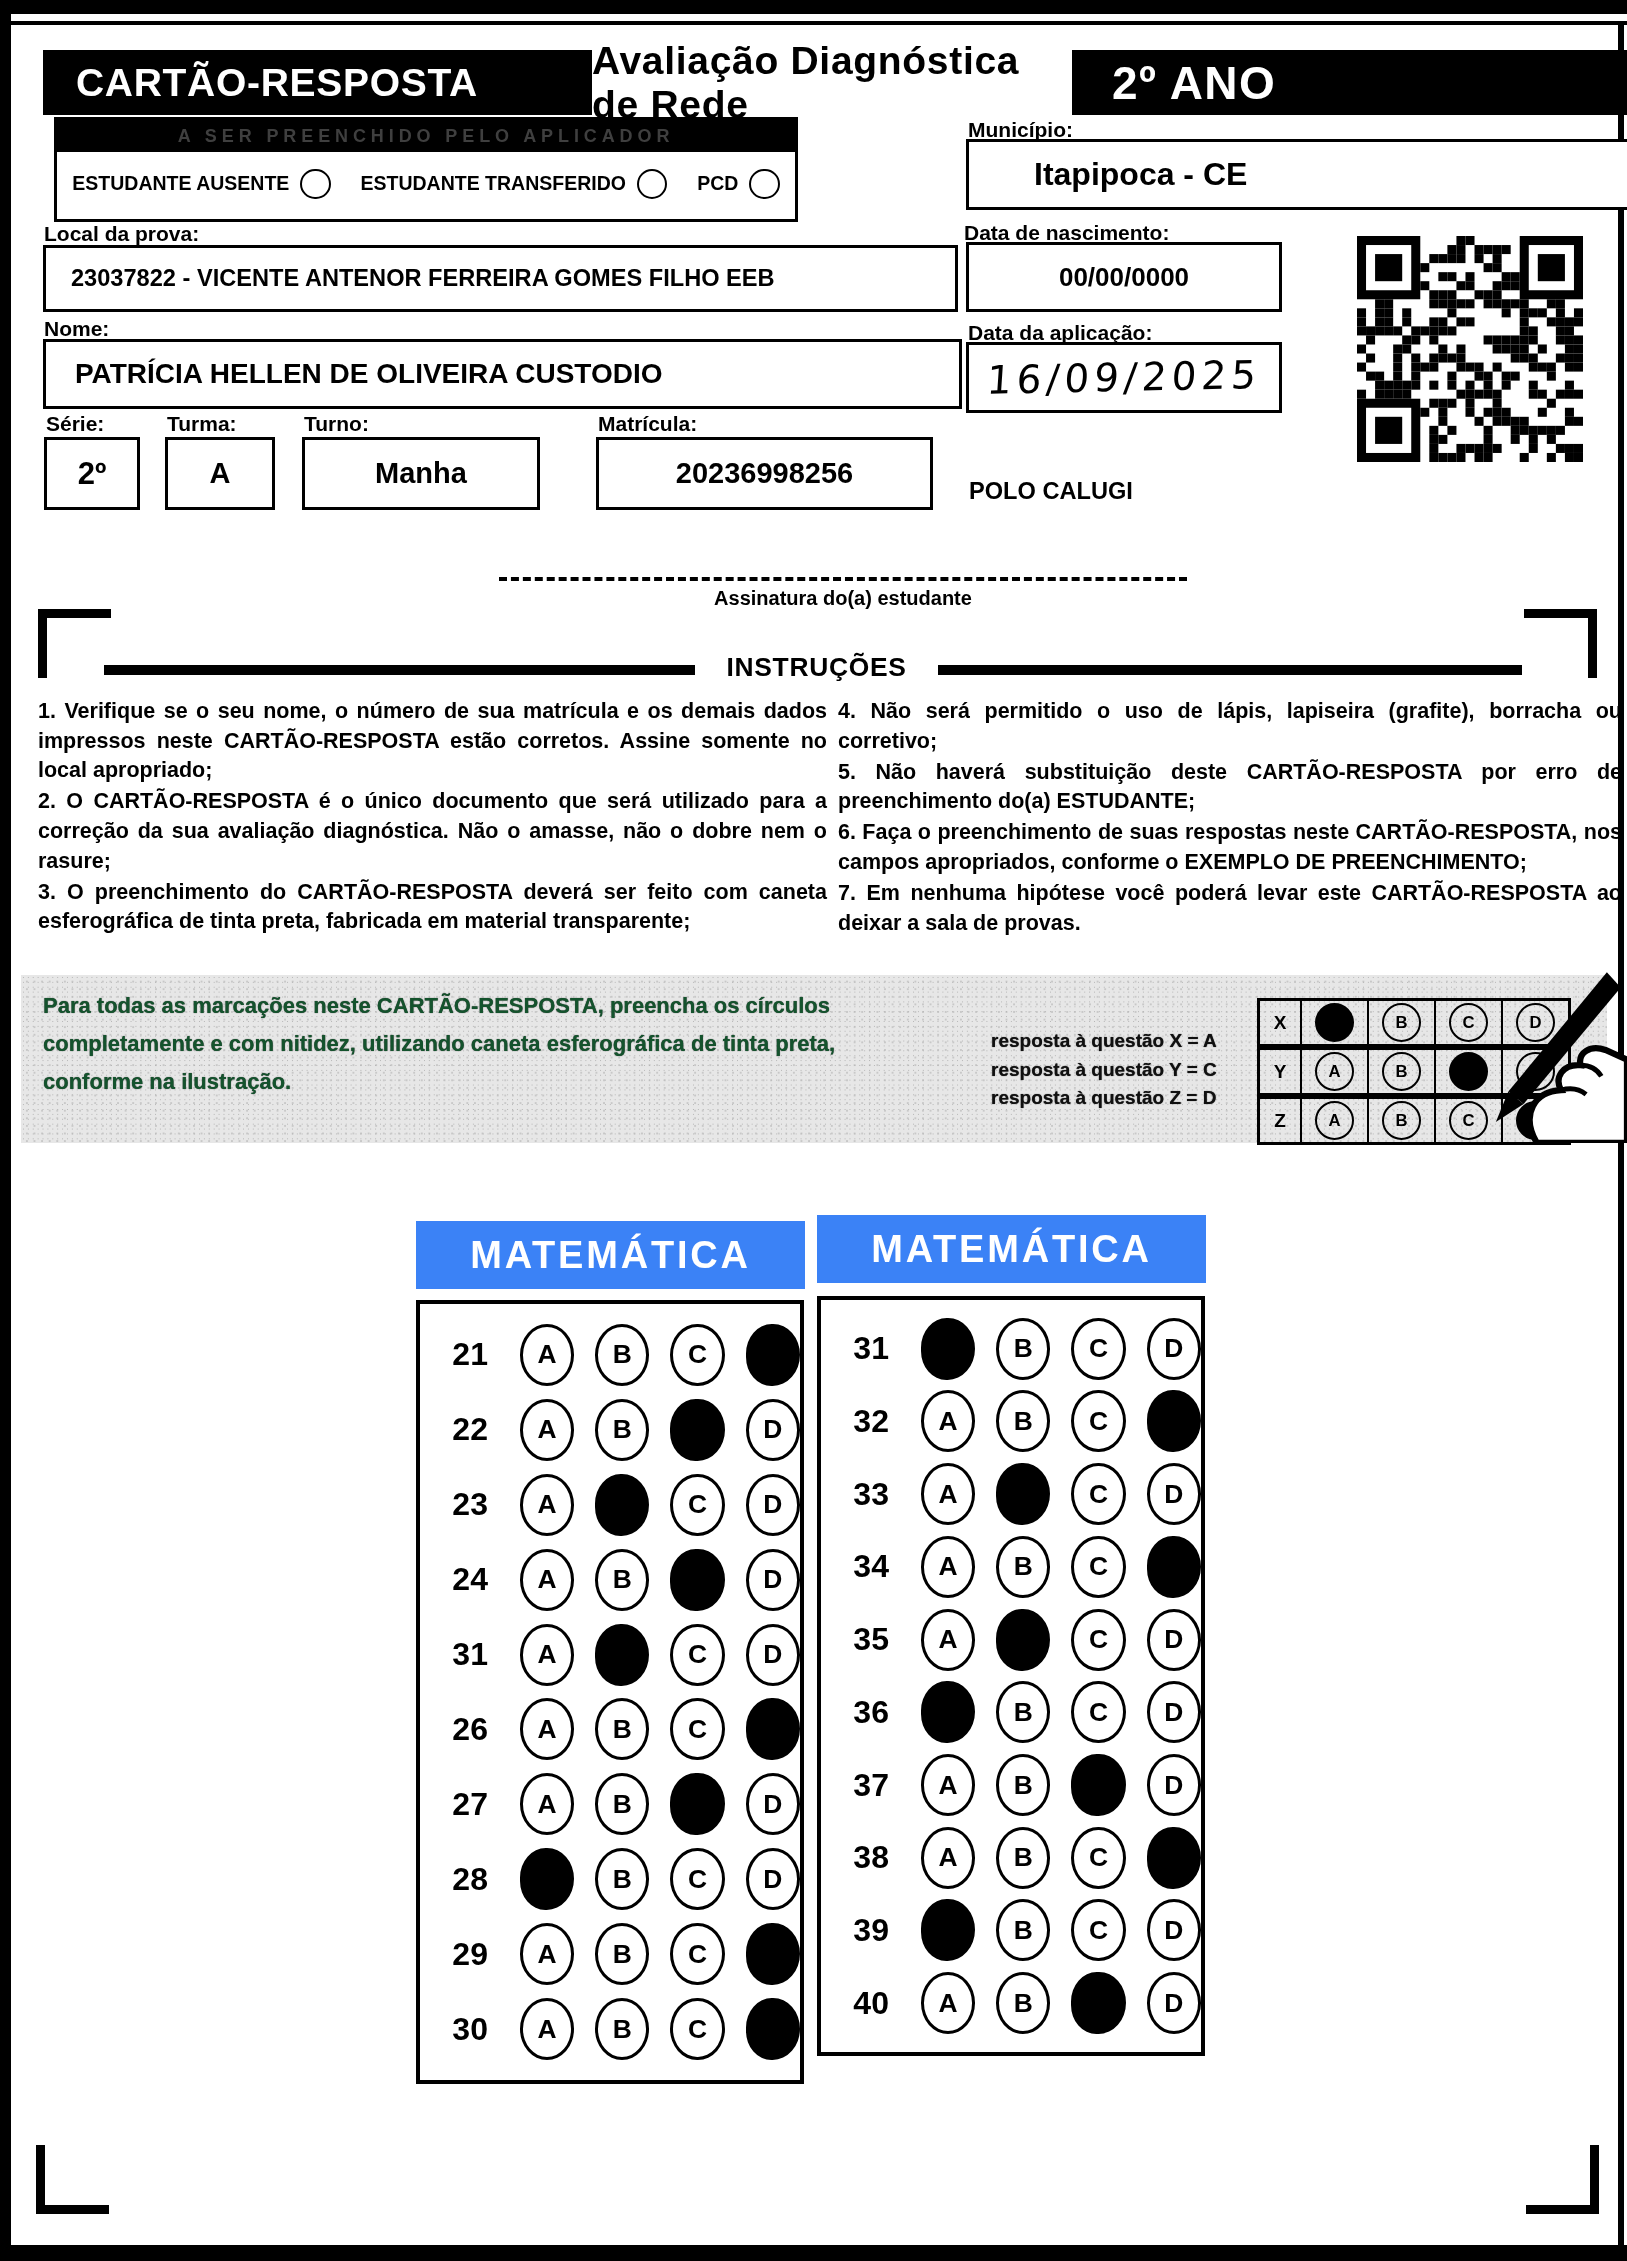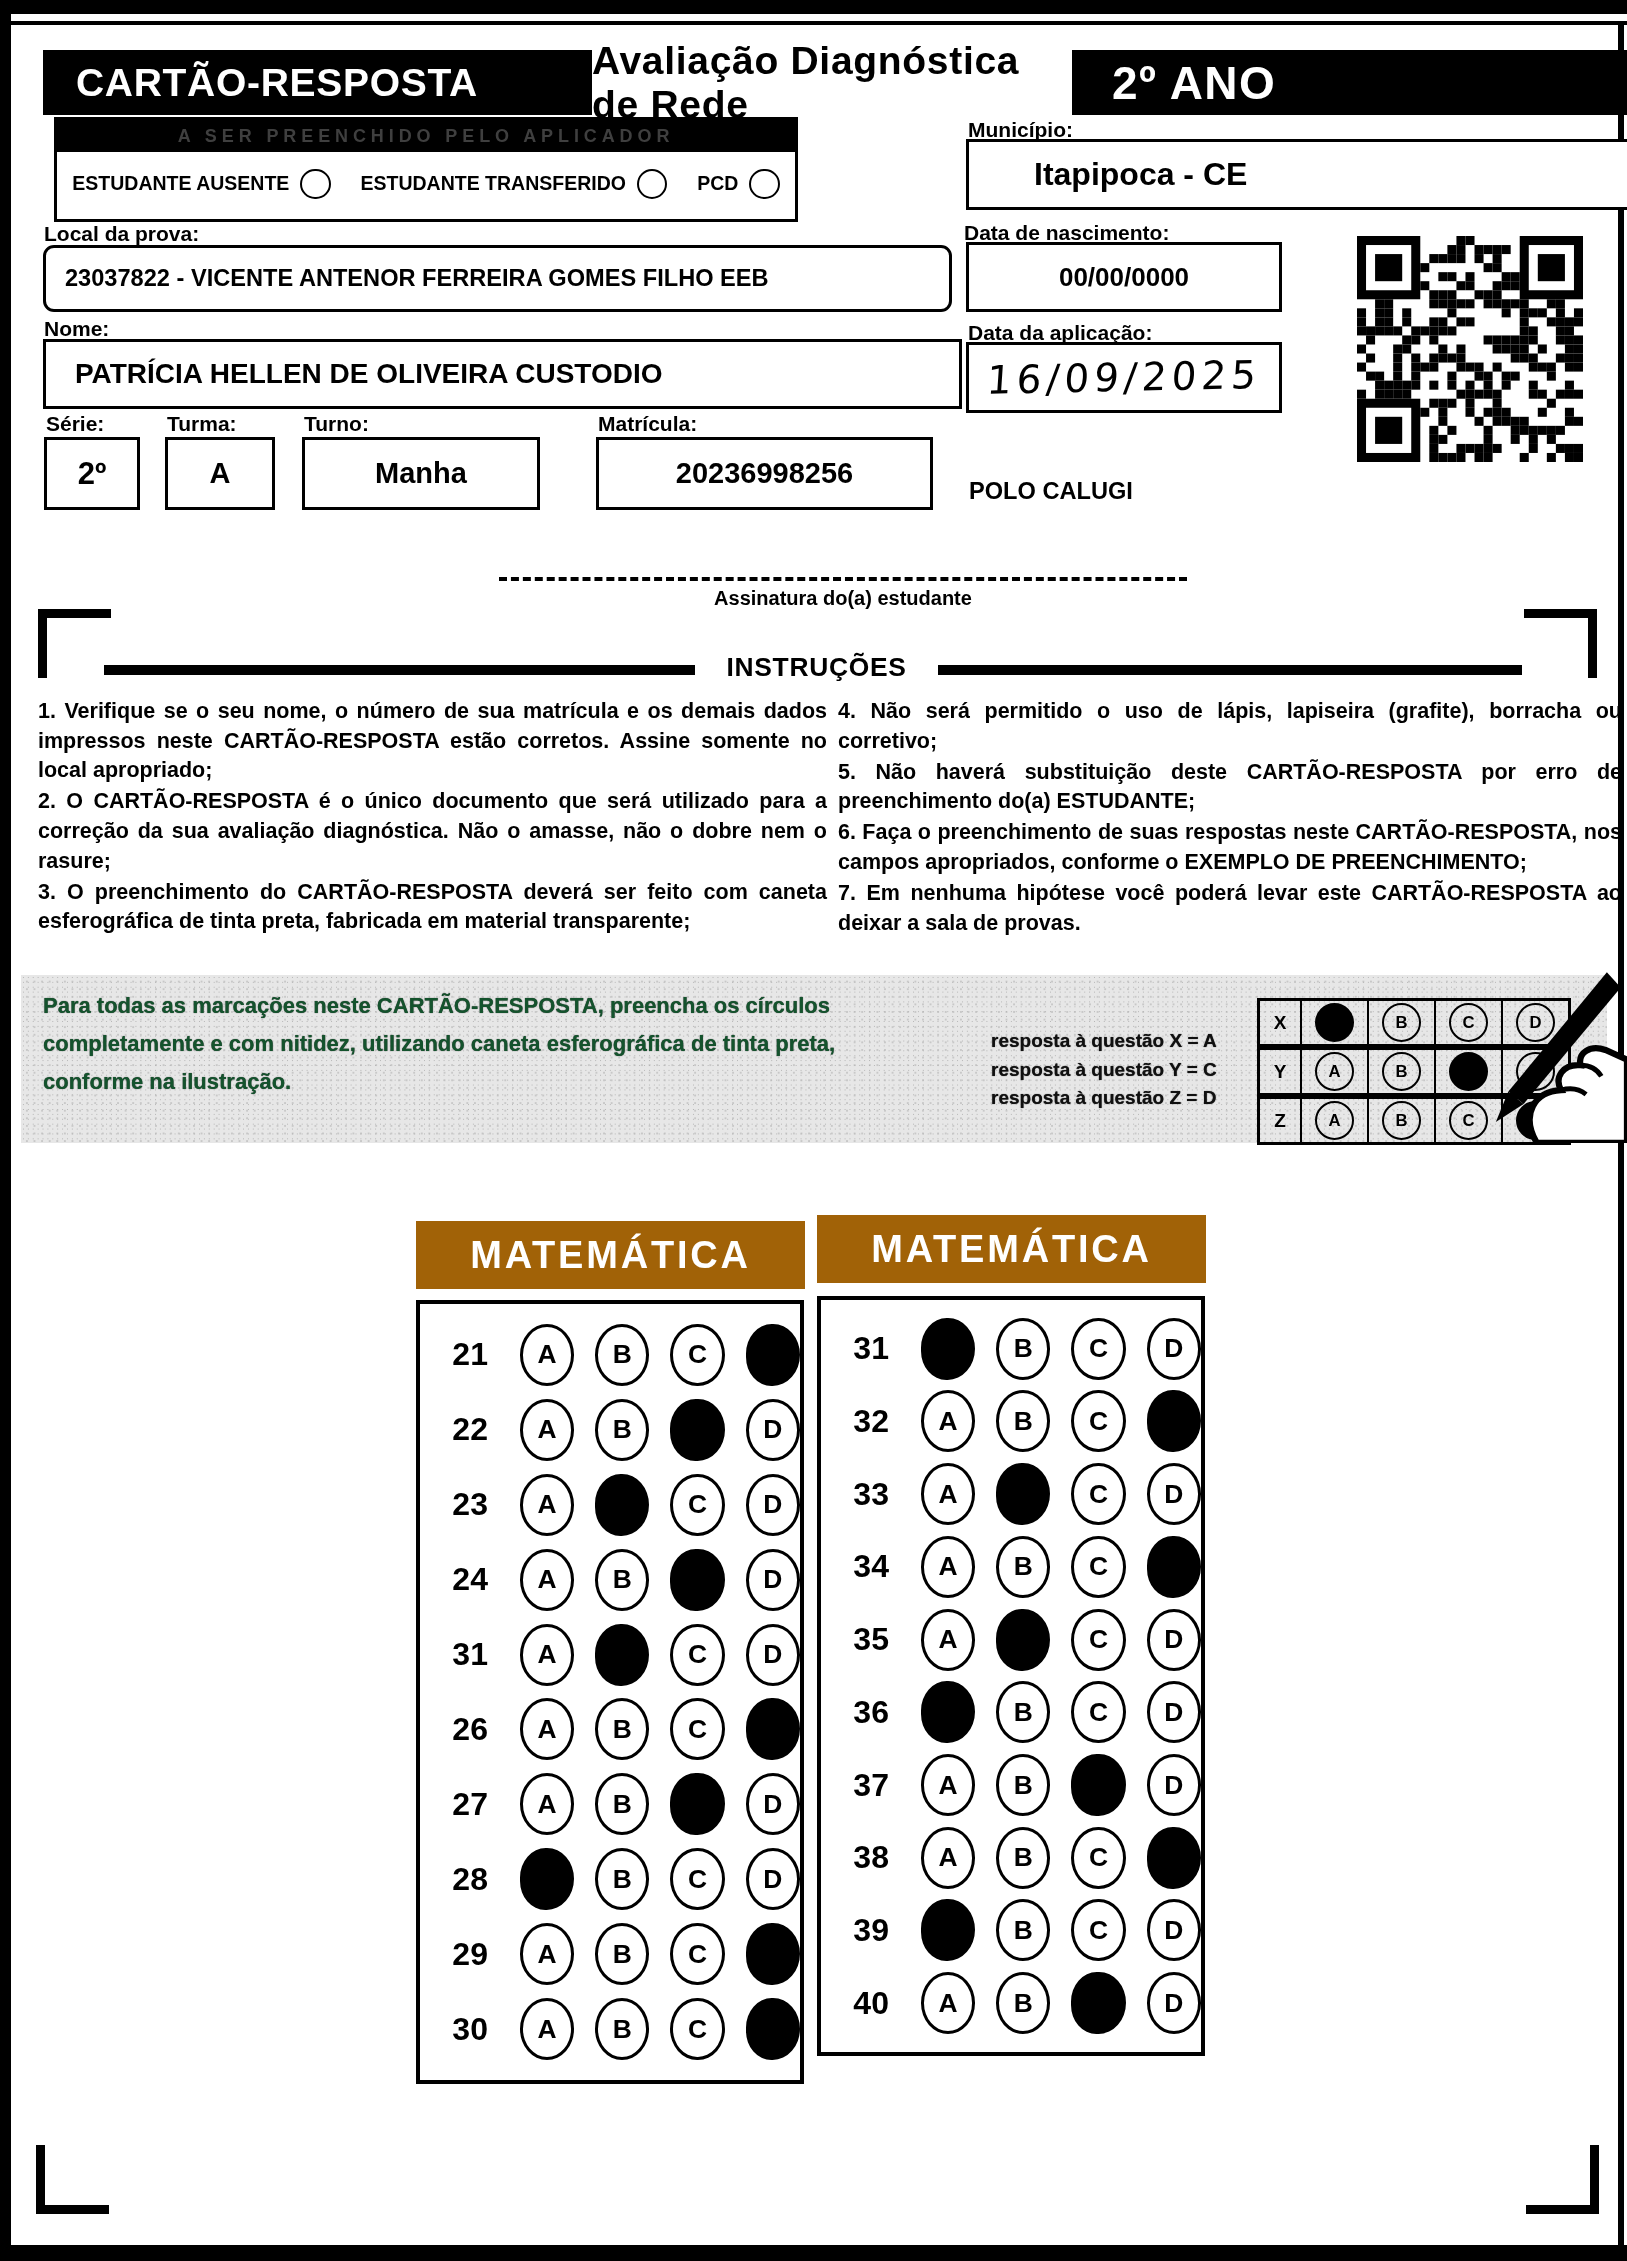--- a/index.html
+++ b/index.html
@@ -59,21 +59,21 @@
   .ex-grid{border:3.5px solid #000;background:transparent;}
   .ex-row{display:flex;border-bottom:6.3px solid #000;}
   .ex-row:last-child{border-bottom:none;}
   .ex-cell{width:65px;height:43px;border-left:2.1px solid #000;display:flex;align-items:center;justify-content:center;}
   .ex-labelcell{width:40px;height:43px;display:flex;align-items:center;justify-content:center;
     font-weight:bold;font-size:19px;}
   .ex-bubble{width:35px;height:35px;border:2.8px solid #000;border-radius:50%;display:flex;
     align-items:center;justify-content:center;font-weight:bold;font-size:16.7px;background:transparent;}
   .ex-bubble.filled{background:#000;border-color:#000;}
   
-  .subj{background:#a16207;color:#fff;display:flex;align-items:center;justify-content:center;
+  .subj{background:#3b82f6;color:#fff;display:flex;align-items:center;justify-content:center;
     font-weight:bold;font-size:38px;letter-spacing:2.8px;}
   .agrid{border:4.9px solid #000;background:#fff;display:flex;flex-direction:column;
     justify-content:space-evenly;padding:7px 0;}
   .q-row{display:flex;align-items:center;padding-left:24px;}
   .q-num{width:51px;font-weight:bold;font-size:32px;text-align:right;margin-right:11px;}
   .bubble{width:56px;height:56px;border:3.5px solid #000;border-radius:50%;margin-left:21px;
     display:flex;align-items:center;justify-content:center;font-weight:bold;font-size:26.4px;background:#fff;}
   .bubble.filled{background:#000;border-color:#000;border-radius:49% 51% 52% 48%;}
 </style>
 </head>
@@ -111,21 +111,21 @@
           <div class="cb-circle"></div>
         </div>
         <div class="cb-group">
           <span class="cb-label">PCD</span>
           <div class="cb-circle"></div>
         </div>
       </div>
   </div>
 
   <div class="abs flabel" style="left:44px;top:222px;">Local da prova:</div>
-  <div class="abs fbox" style="left:43px;top:245px;width:884px;height:61px;padding-left:19px;border-radius:11px;">
+  <div class="abs fbox" style="left:43px;top:245px;width:884px;height:61px;padding-left:25px;">
     <span class="fval" style="font-size:23.6px;">23037822 - VICENTE ANTENOR FERREIRA GOMES FILHO EEB</span>
   </div>
 
   <div class="abs flabel" style="left:44px;top:317px;">Nome:</div>
   <div class="abs fbox" style="left:43px;top:339px;width:884px;height:64px;padding-left:29px;">
     <span class="fval" style="font-size:28px;">PATRÍCIA HELLEN DE OLIVEIRA CUSTODIO</span>
   </div>
 
   <div class="abs flabel" style="left:46px;top:412px;">Série:</div>
   <div class="abs flabel" style="left:167px;top:412px;">Turma:</div>

